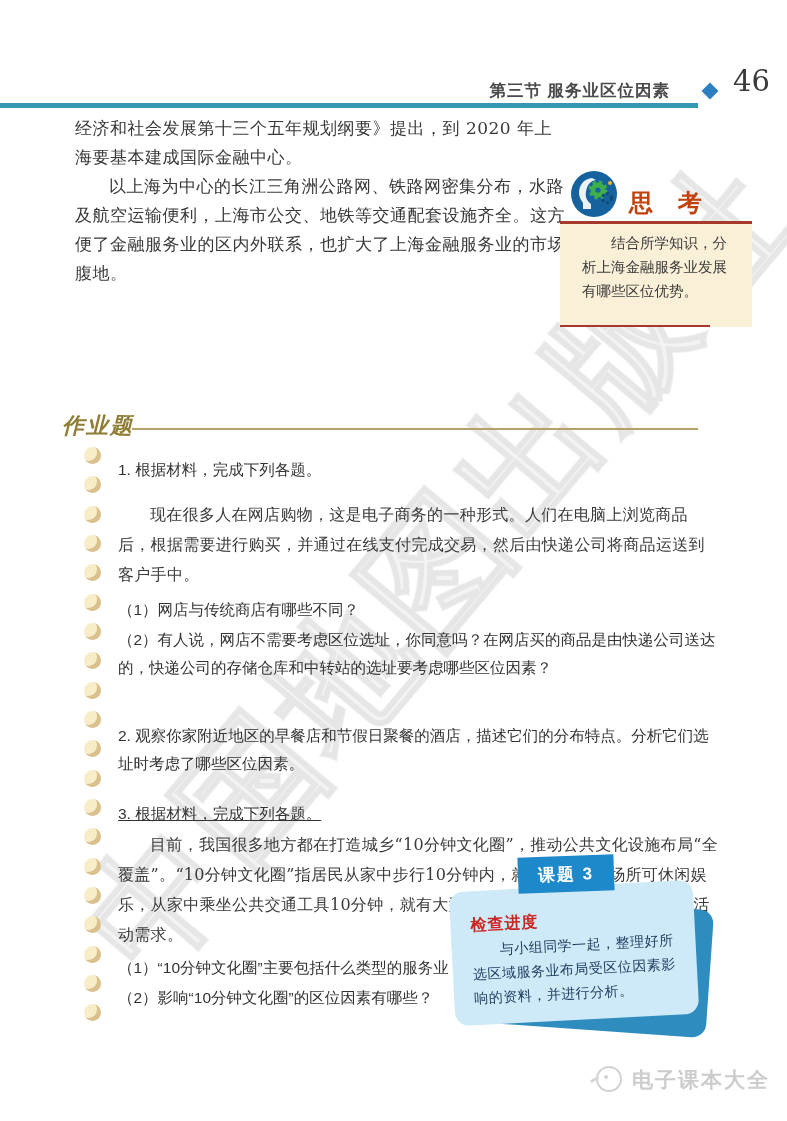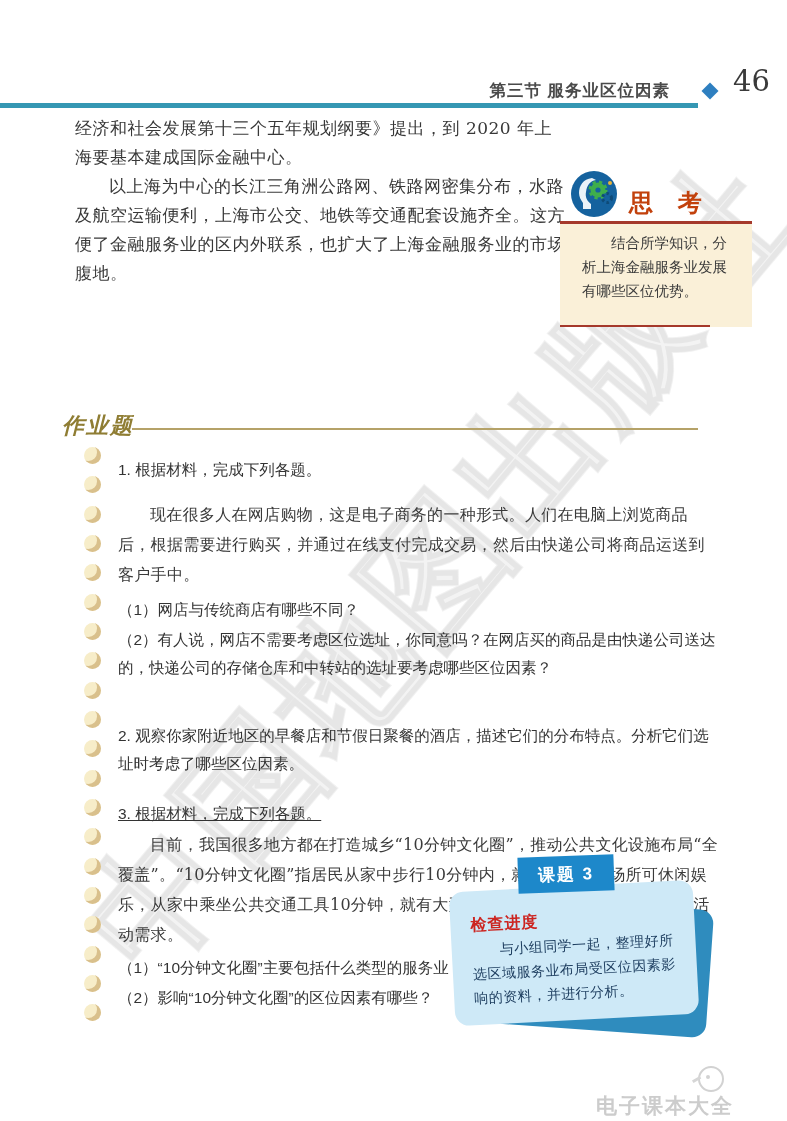--- a/index.html
+++ b/index.html
@@ -108,23 +108,22 @@
     color:#ffffff; font-weight:bold; font-size:17px; letter-spacing:2px;
   }
   .proj-subtitle { font-size:16px; font-weight:bold; color:#cc2420; margin:14px 0 2px 0; letter-spacing:1px; }
   .proj-text {
     font-family:"DejaVu Serif", serif; font-size:14px; line-height:24px;
     color:#1c3c5e; text-indent:2em; letter-spacing:0.5px;
   }
 
   
   .footer-logo {
-    position:absolute; left:596px; top:1066px; display:flex; align-items:flex-end;
+    position:absolute; left:596px; top:1066px; display:flex; align-items:flex-start;
     color:#cccccc;
-    flex-direction:column;
   }
   .footer-logo .logo-circle {
     width:26px; height:26px; border-radius:50%; border:2.5px solid #d2d2d2;
     position:relative; margin-right:10px;
   }
   .footer-logo .logo-circle::before {
     content:""; position:absolute; left:6px; top:7px; width:4px; height:4px;
     border-radius:50%; background:#d2d2d2;
   }
   .footer-logo .logo-circle::after {

